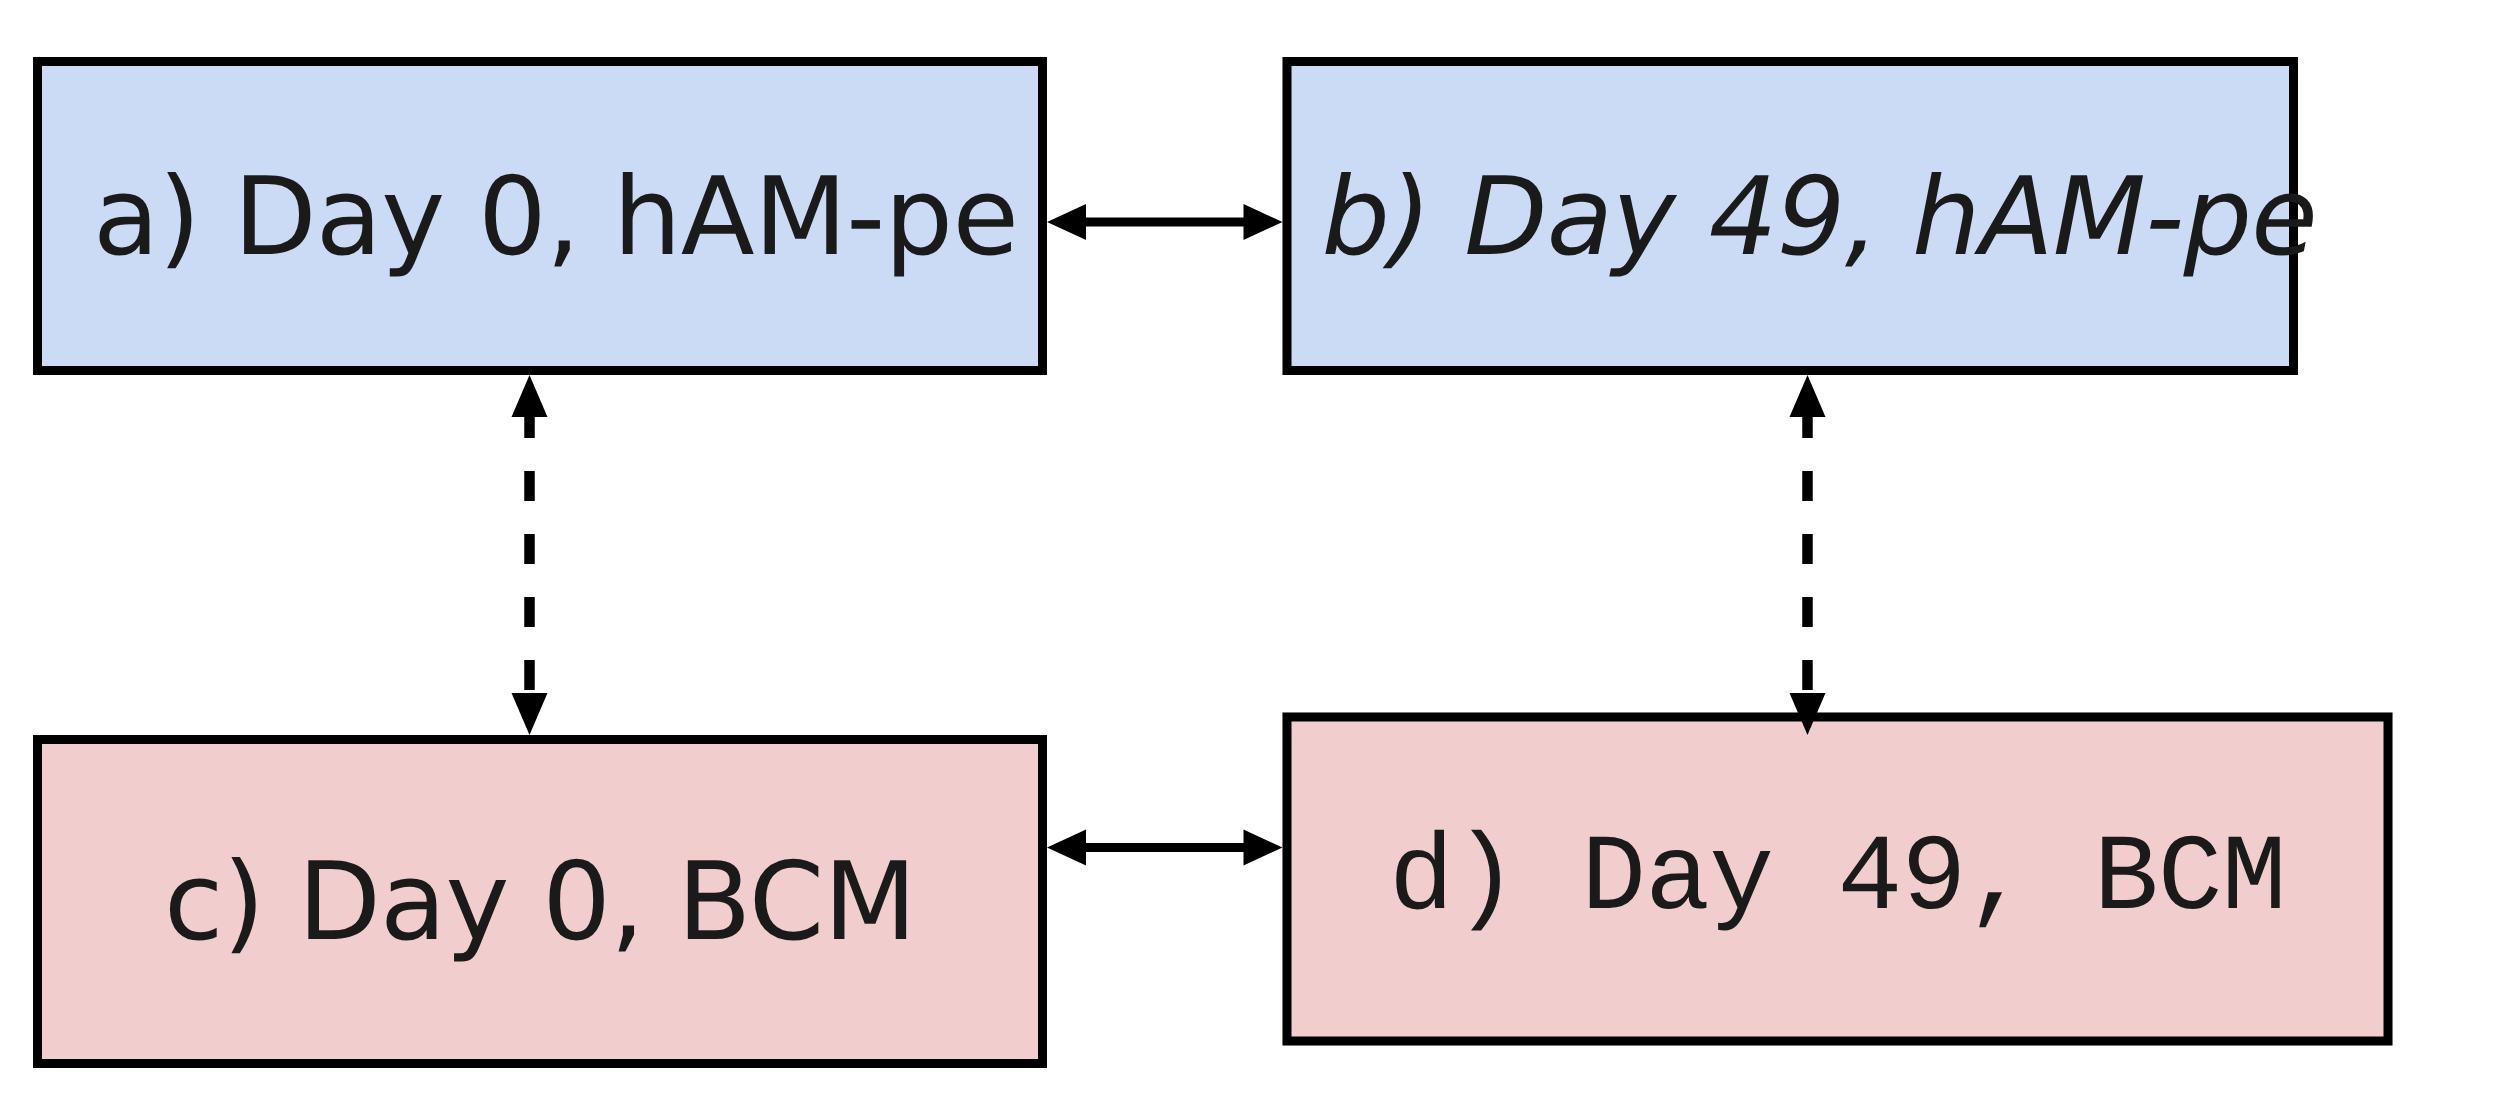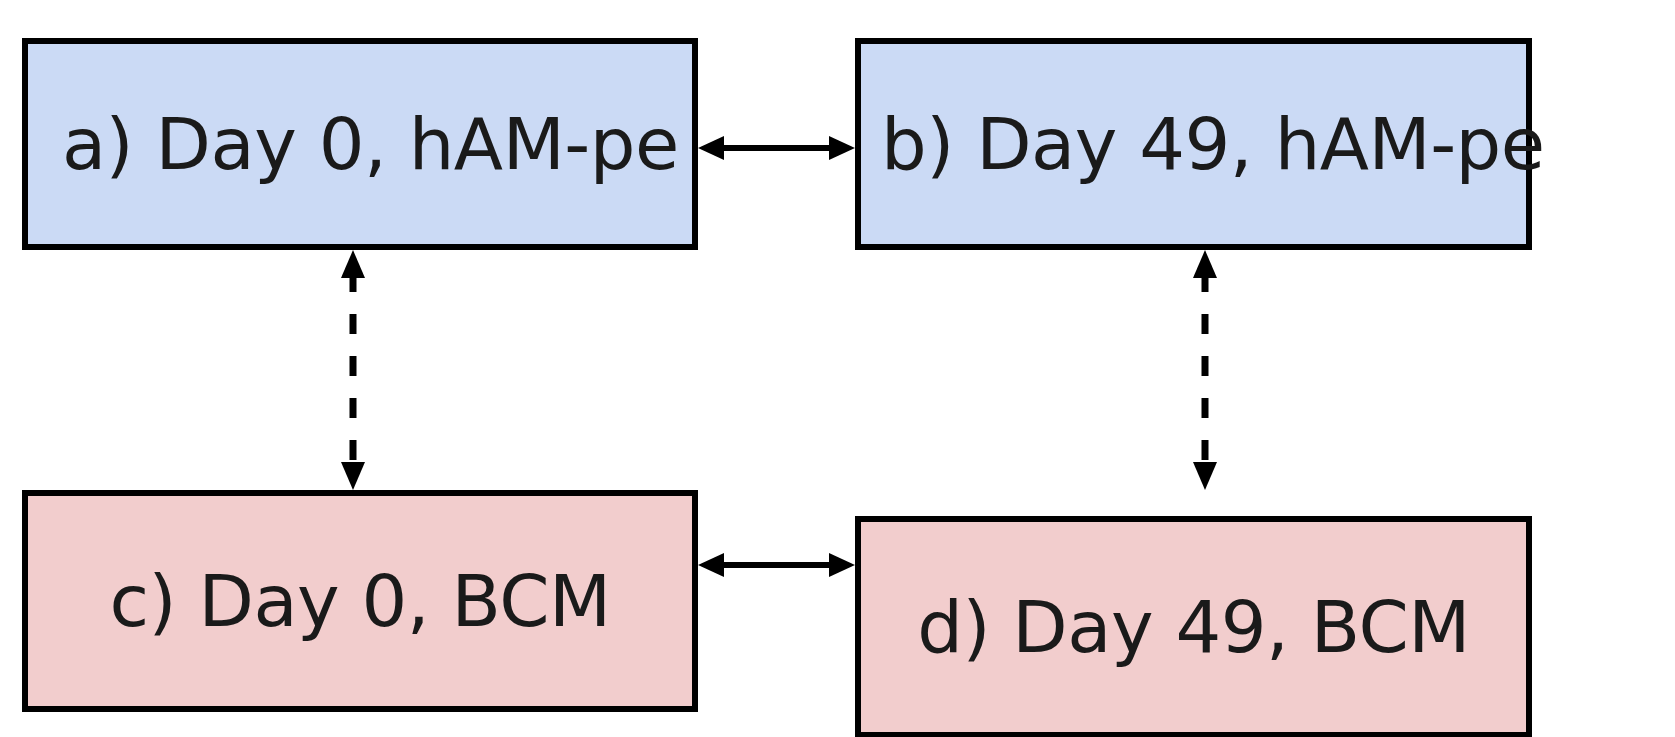--- a/index.html
+++ b/index.html
@@ -33,23 +33,23 @@
     letter-spacing: -0.5px;
     white-space: nowrap;
   }
   .node.blue  { background: #cbdaf5; }
   .node.pink  { background: #f2cdcd; }
 
   .node.left-align  { justify-content: flex-start; padding-left: 20px; }
   .node.center-align{ justify-content: center; }
 
   #node-a { left: 22px;  top: 38px;  width: 676px; height: 212px; padding-left: 34px; }
-  #node-b { left: 855px; top: 38px;  width: 677px; height: 212px; }
+  #node-b { left: 855px; top: 38px;  width: 677px; height: 212px; font-style: italic; }
   #node-c { left: 22px;  top: 490px; width: 676px; height: 222px; justify-content: center; }
-  #node-d { left: 855px; top: 516px; width: 677px; height: 222px; }
+  #node-d { left: 855px; top: 475px; width: 740px; height: 222px; font-family: Liberation Mono, monospace; }
 
   .node-label { display: block; }
 
   
   .connector {
     position: absolute;
   }
   .connector svg { display: block; overflow: visible; }
 
   #edge-a-b { left: 698px; top: 118px;  width: 157px; height: 60px; }

